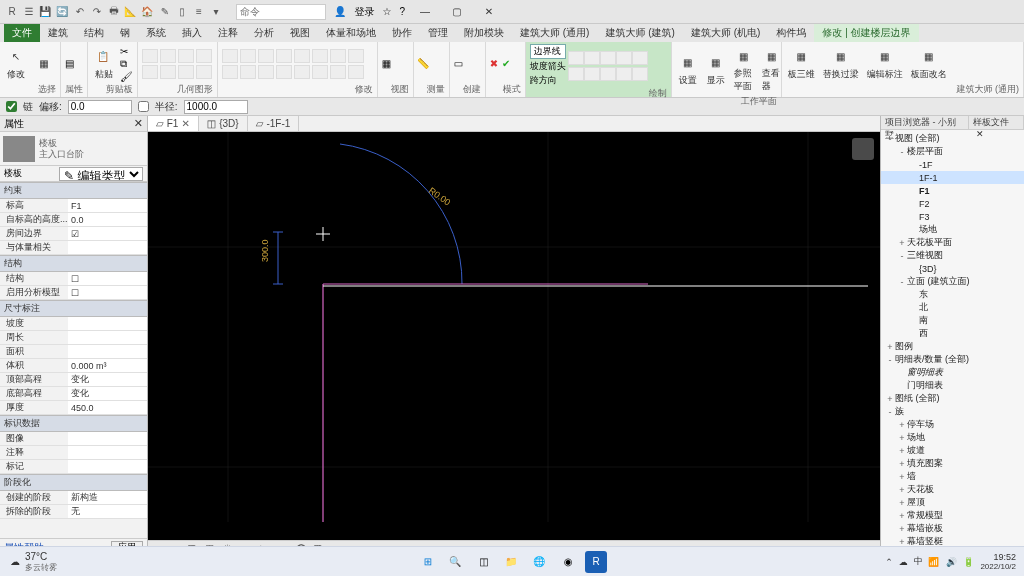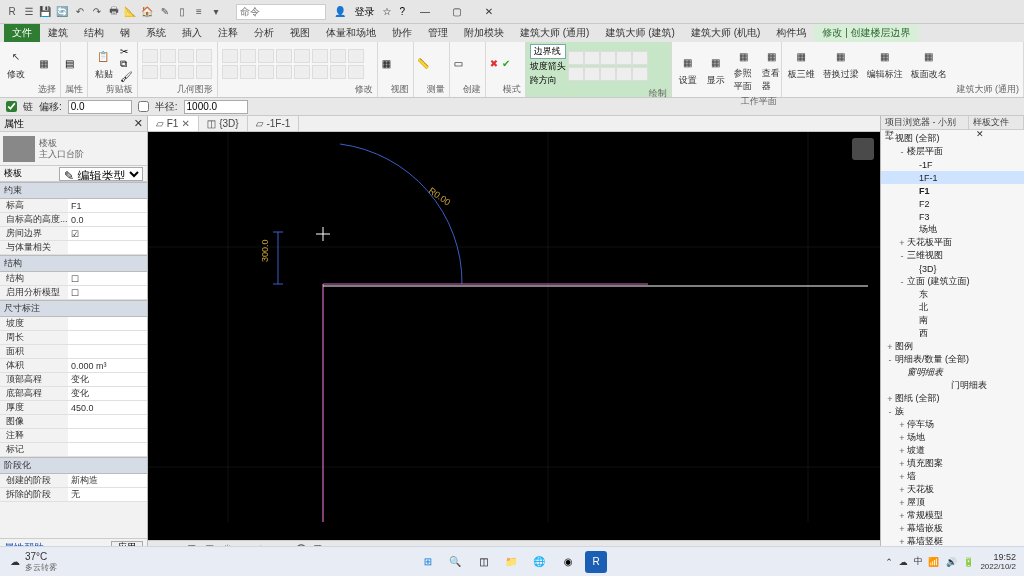--- a/index.html
+++ b/index.html
@@ -388,20 +388,21 @@
           <div class="pval">变化</div>
         </div>
         <div class="props-row">
           <div class="pname">底部高程</div>
           <div class="pval">变化</div>
         </div>
         <div class="props-row">
           <div class="pname">厚度</div>
           <div class="pval">450.0</div>
         </div>
+        <div class="props-grouphead">标识数据</div>
         <div class="props-row">
           <div class="pname">图像</div>
           <div class="pval"></div>
         </div>
         <div class="props-row">
           <div class="pname">注释</div>
           <div class="pval"></div>
         </div>
         <div class="props-row">
           <div class="pname">标记</div>
@@ -558,21 +559,21 @@
           <span>图例</span>
         </div>
         <div class="tree-item" style="padding-left: 4px;">
           <span class="exp">-</span>
           <span>明细表/数量 (全部)</span>
         </div>
         <div class="tree-item" style="padding-left: 16px; font-style: italic;">
           <span class="exp"></span>
           <span>窗明细表</span>
         </div>
-        <div class="tree-item" style="padding-left: 16px; margin-left: 44px;">
+        <div class="tree-item" style="padding-left: 16px;">
           <span class="exp"></span>
           <span>门明细表</span>
         </div>
         <div class="tree-item" style="padding-left: 4px;">
           <span class="exp">+</span>
           <span>图纸  (全部)</span>
         </div>
         <div class="tree-item" style="padding-left: 4px;">
           <span class="exp">-</span>
           <span>族</span>

